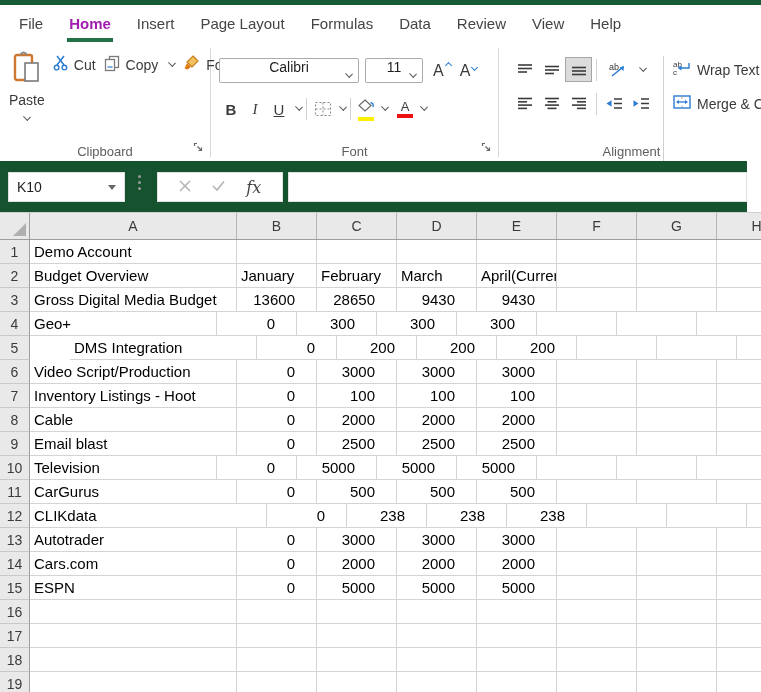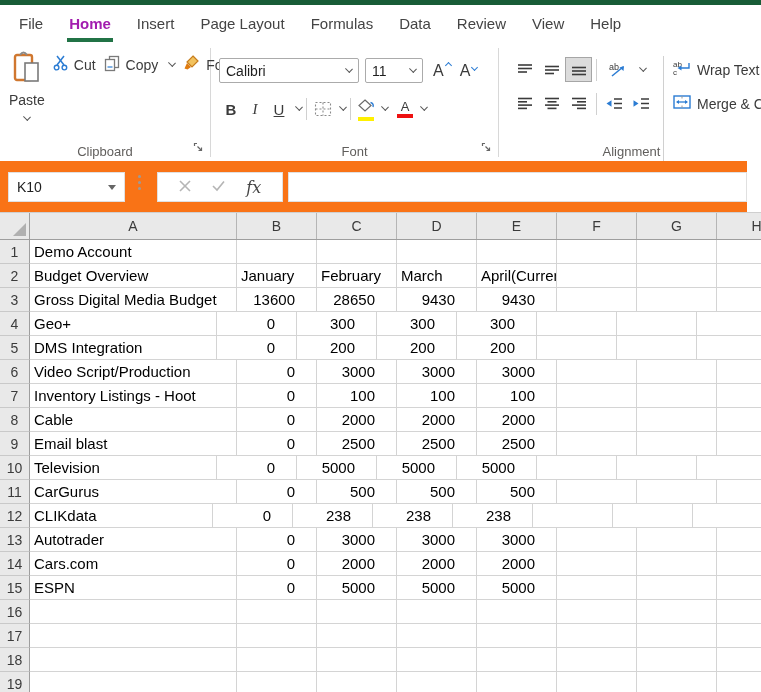--- a/index.html
+++ b/index.html
@@ -32,21 +32,21 @@
   .paste-btn { width: 54px; display: flex; flex-direction: column; align-items: center; padding-top: 4px; }
   .paste-btn .rlabel { margin-top: 4px; }
   .paste-btn .chev { margin: 6px 0 0 0; }
   .clip-col { margin-left: 8px; padding-top: 8px; display: flex; gap: 8px; }
   .small-btn { display: flex; align-items: center; gap: 6px; height: 22px; }
 
   
   .g-font { width: 287px; padding: 16px 0 0 8px; }
   .font-row1 { display: flex; align-items: center; gap: 4px; }
   .combo { background: #fff; border: 1px solid #ababab; border-radius: 2px; height: 25px;
-           display: flex; align-items: center; padding: 0 6px; font-size: 14px; color: #1f1f1f; }
+           display: flex; align-items: center; padding: 0 6px; font-size: 14px; color: #1f1f1f; flex-direction: column; }
   .combo .chev { margin-left: auto; }
   .combo-font { width: 140px; }
   .combo-size { width: 58px; margin-left: 2px; }
   .font-size-btn { position: relative; font-size: 16px; color: #3b3b3b; padding: 0 6px; }
   .caret { position: absolute; top: 1px; right: -1px; width: 5px; height: 5px; border-right: 1.5px solid #2B7CD3; border-bottom: 1.5px solid #2B7CD3; }
   .caret.up { transform: rotate(-135deg); }
   .caret.down { transform: rotate(45deg); top: 3px; }
   .font-row2 { display: flex; align-items: center; margin-top: 13px; height: 26px; }
   .fmt-btn { display: flex; align-items: center; justify-content: center; min-width: 24px; height: 24px; font-size: 15px; color: #3b3b3b; }
   .fmt-b { font-weight: 700; }
@@ -58,21 +58,21 @@
   
   .g-alignment { flex: 1 0 auto; min-width: 264px; display: flex; padding: 14px 0 0 12px; }
   .al-left { display: flex; flex-direction: column; gap: 7px; }
   .al-row { display: flex; align-items: center; height: 27px; }
   .al-btn { width: 27px; height: 25px; display: flex; align-items: center; justify-content: center; border: 1px solid transparent; }
   .al-btn.selected { background: #dcdcdc; border-color: #a6a6a6; }
   .al-right { border-left: 1px solid #d0d0d0; margin-left: 8px; padding-left: 9px; display: flex; flex-direction: column; gap: 7px; }
   .al-wide-btn { display: flex; align-items: center; gap: 6px; height: 27px; white-space: nowrap; }
 
   
-  .formula-band { position: absolute; top: 161px; left: 0; right: 14px; height: 51px; background: #f97316; padding-left: 18px; }
+  .formula-band { position: absolute; top: 161px; left: 0; right: 14px; height: 51px; background: #14532d; padding-left: 18px; }
   .name-box { position: absolute; left: 8px; top: 11px; width: 117px; height: 30px; background: #fff; border: 1px solid #e0e0e0;
               display: flex; align-items: center; padding: 0 8px; font-size: 14px; color: #1f1f1f; }
   .name-box .dd { margin-left: auto; width: 0; height: 0; border-left: 4px solid transparent; border-right: 4px solid transparent; border-top: 5px solid #666; }
   .fb-dots { position: absolute; left: 138px; top: 14px; display: flex; flex-direction: column; gap: 3px; }
   .fb-dots i { width: 3px; height: 3px; border-radius: 50%; background: #9a9a9a; }
   .fx-box { position: absolute; left: 157px; top: 11px; width: 126px; height: 30px; background: #fff; border: 1px solid #e0e0e0;
             display: flex; align-items: center; justify-content: space-around; padding: 0 10px; }
   .fx-label { font-family: "DejaVu Serif", serif; font-style: italic; font-size: 16px; color: #444; }
   .formula-input { position: absolute; left: 288px; top: 11px; right: 0; height: 30px; background: #fff; border: 1px solid #e0e0e0;
                    font-size: 14px; color: #1f1f1f; display: flex; align-items: center; padding: 0 6px; }
@@ -413,21 +413,21 @@
         <div class="cell num" style="width: 80px;">0</div>
         <div class="cell num" style="width: 80px;">300</div>
         <div class="cell num" style="width: 80px;">300</div>
         <div class="cell num" style="width: 80px;">300</div>
         <div class="cell" style="width: 80px;"></div>
         <div class="cell" style="width: 80px;"></div>
         <div class="cell" style="width: 80px;"></div>
       </div>
       <div class="srow">
         <div class="rownum">5</div>
-        <div class="cell" style="width: 187px;">DMS Integration</div>
+        <div class="cell" style="width: 187px; margin-left: 40px;">DMS Integration</div>
         <div class="cell num" style="width: 80px;">0</div>
         <div class="cell num" style="width: 80px;">200</div>
         <div class="cell num" style="width: 80px;">200</div>
         <div class="cell num" style="width: 80px;">200</div>
         <div class="cell" style="width: 80px;"></div>
         <div class="cell" style="width: 80px;"></div>
         <div class="cell" style="width: 80px;"></div>
       </div>
       <div class="srow">
         <div class="rownum">6</div>
@@ -490,21 +490,21 @@
         <div class="cell num" style="width: 80px;">0</div>
         <div class="cell num" style="width: 80px;">500</div>
         <div class="cell num" style="width: 80px;">500</div>
         <div class="cell num" style="width: 80px;">500</div>
         <div class="cell" style="width: 80px;"></div>
         <div class="cell" style="width: 80px;"></div>
         <div class="cell" style="width: 80px;"></div>
       </div>
       <div class="srow">
         <div class="rownum">12</div>
-        <div class="cell" style="width: 183px;">CLIKdata</div>
+        <div class="cell" style="width: 237px;">CLIKdata</div>
         <div class="cell num" style="width: 80px;">0</div>
         <div class="cell num" style="width: 80px;">238</div>
         <div class="cell num" style="width: 80px;">238</div>
         <div class="cell num" style="width: 80px;">238</div>
         <div class="cell" style="width: 80px;"></div>
         <div class="cell" style="width: 80px;"></div>
         <div class="cell" style="width: 80px;"></div>
       </div>
       <div class="srow">
         <div class="rownum">13</div>

